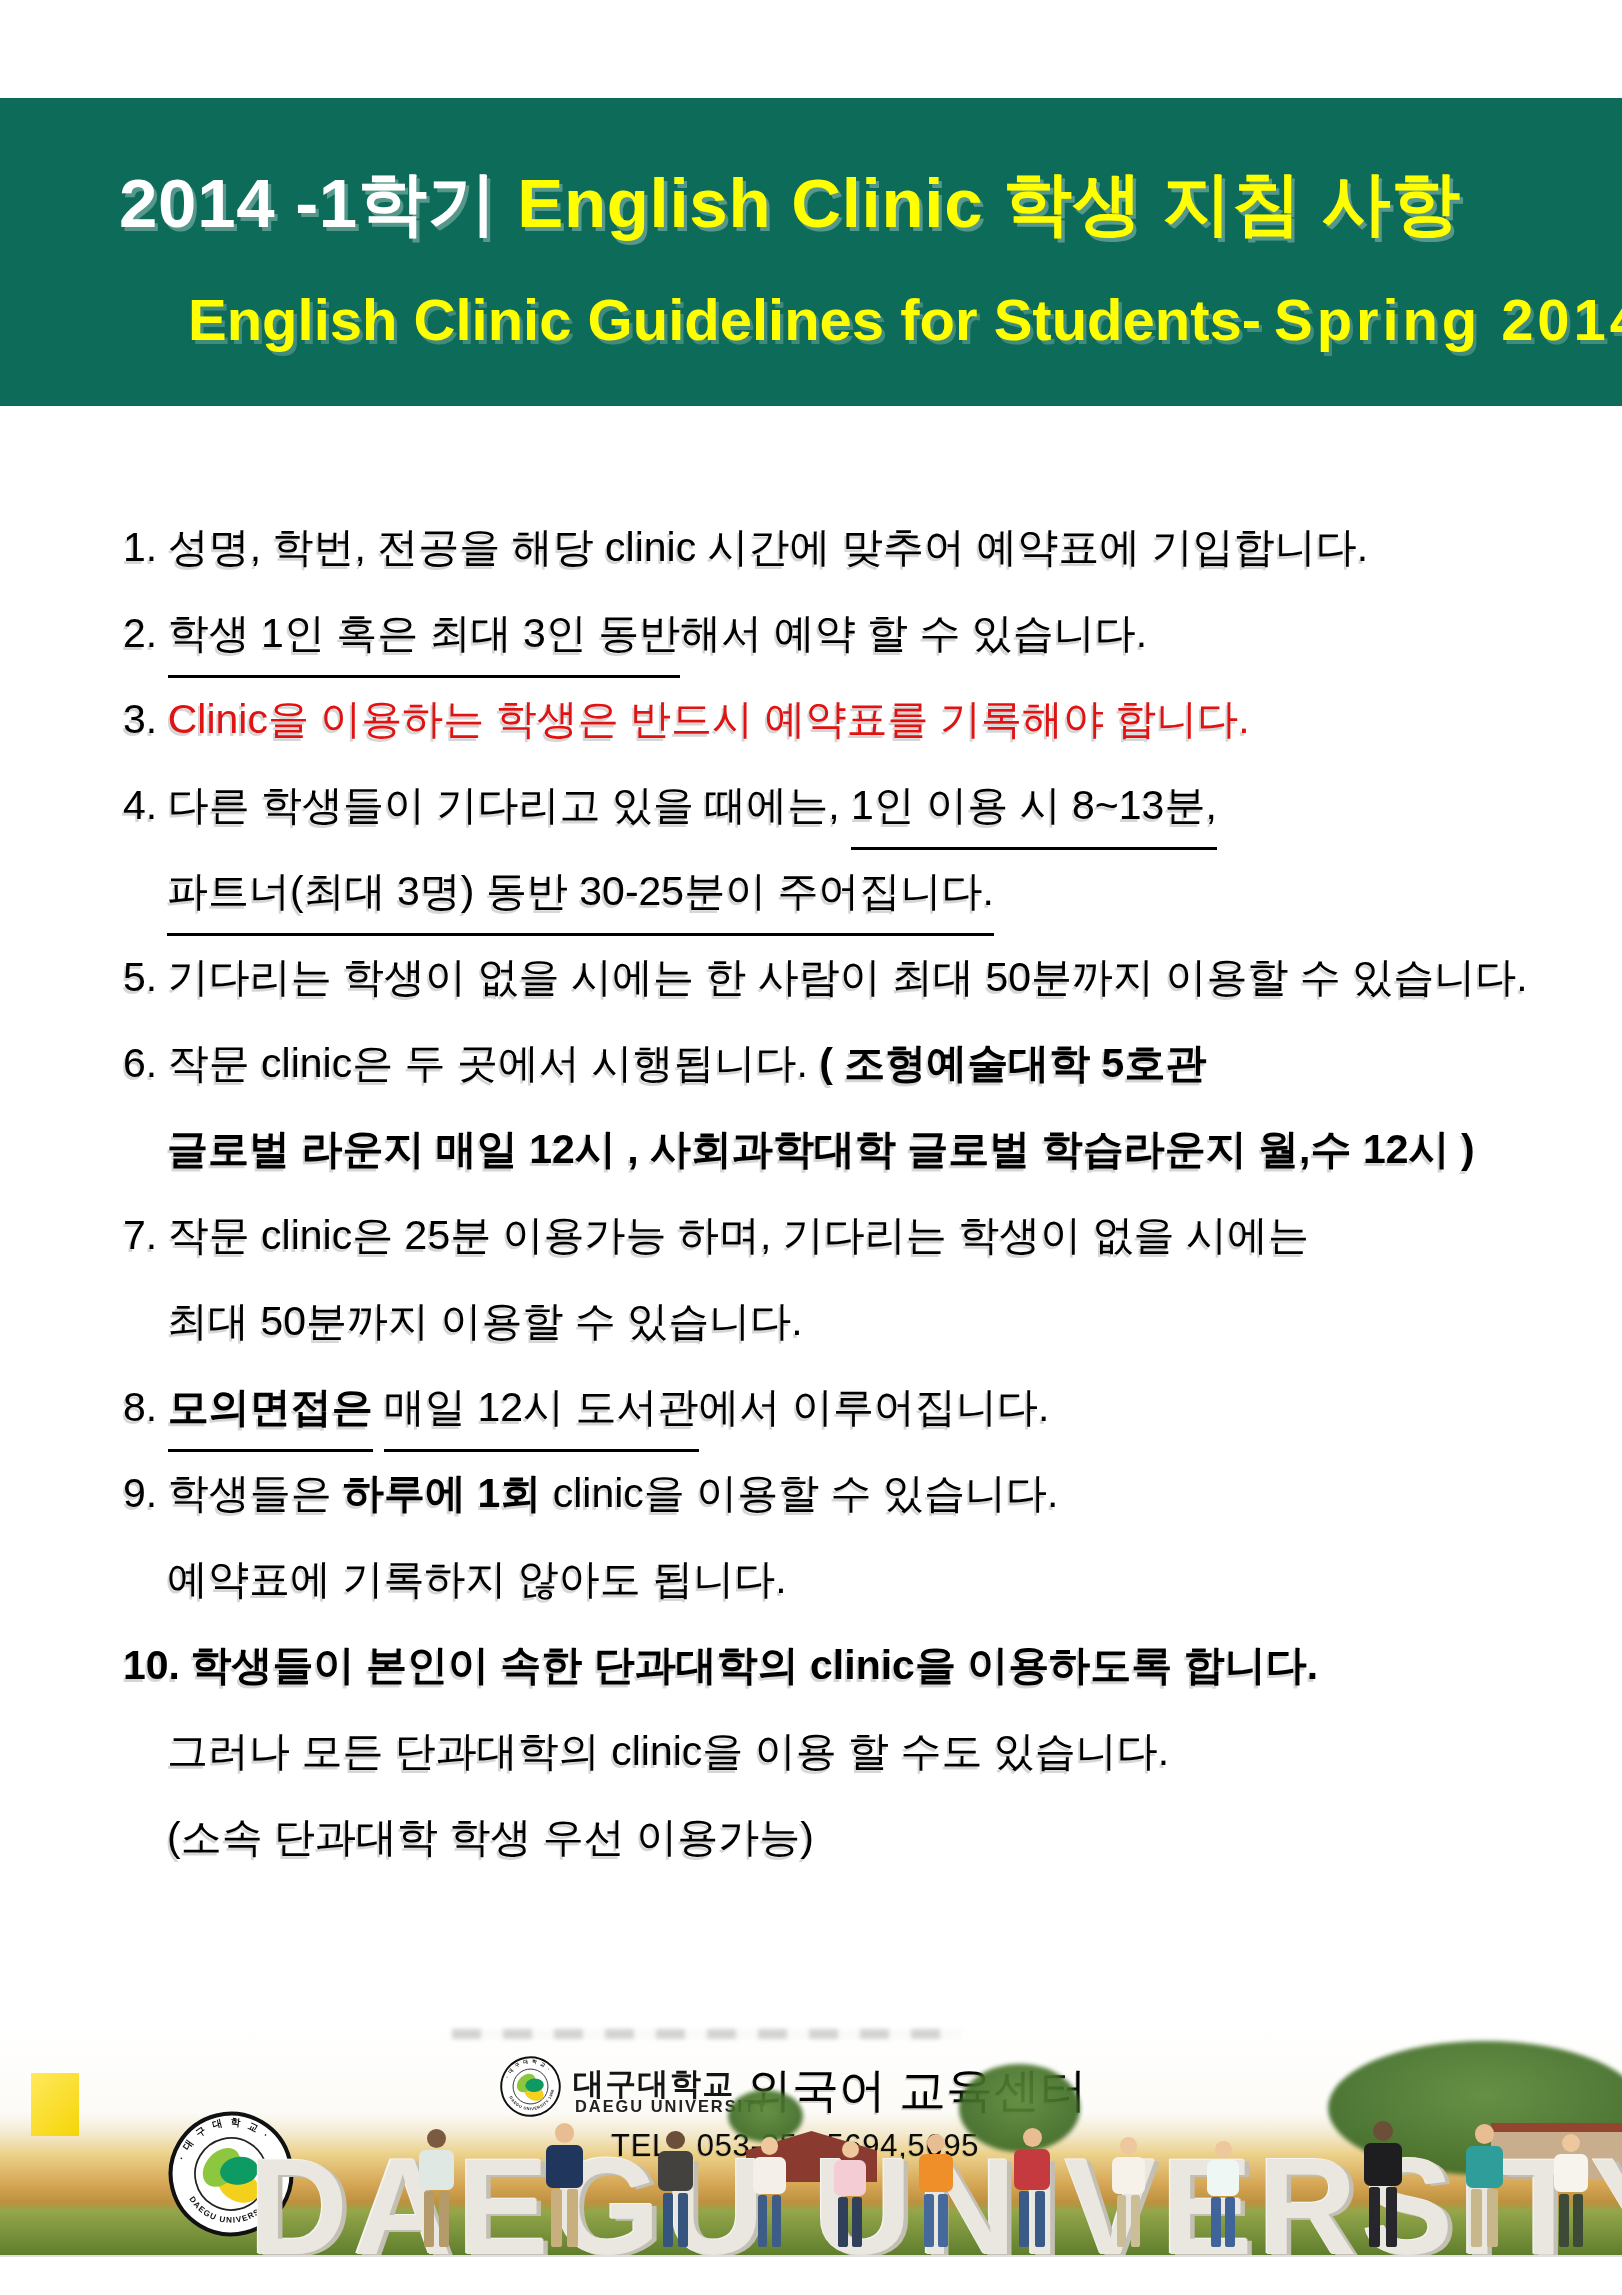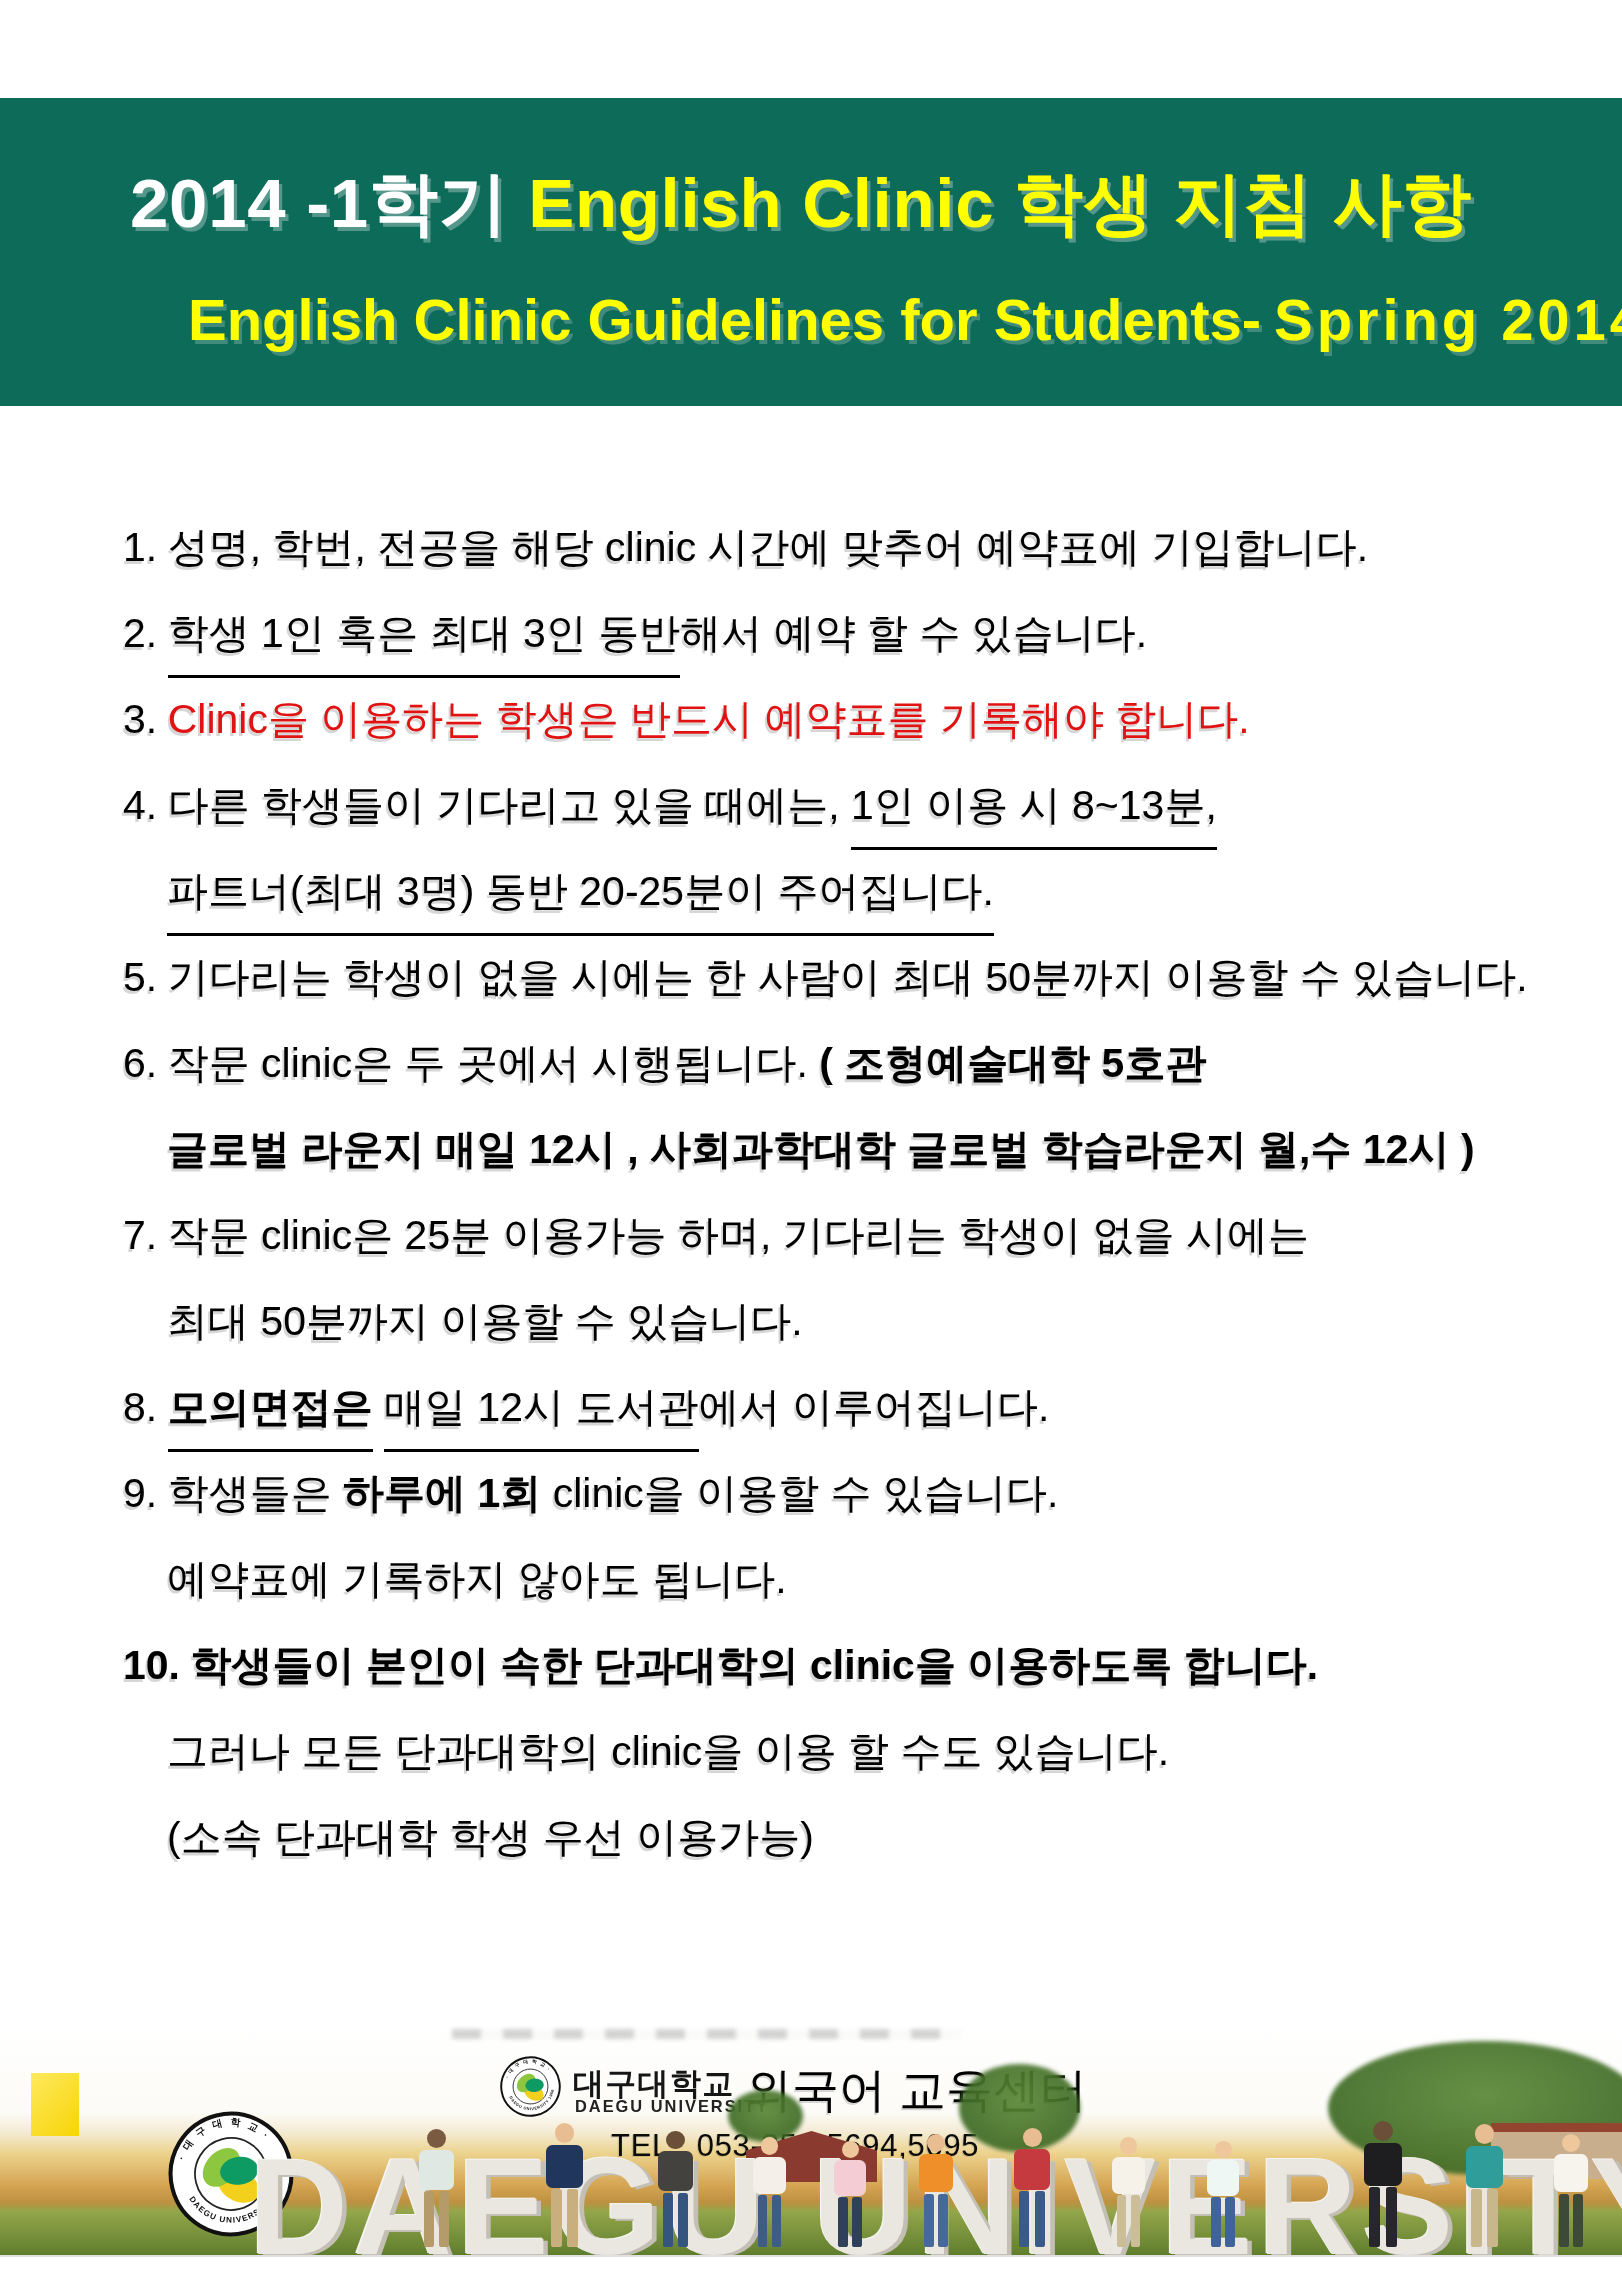--- a/index.html
+++ b/index.html
@@ -6,21 +6,21 @@
   .page{
     position:relative;width:1623px;height:2295px;background:#ffffff;overflow:hidden;
     font-family:"Liberation Sans","DejaVu Sans",sans-serif;color:#000;
   }
   
   .banner{
     position:absolute;left:0;top:98px;width:1623px;height:308px;
     background:var(--banner-green,#0c6b59);
   }
   .title1{
-    position:absolute;left:130px;top:60px;font-size:69px;font-weight:700;
+    position:absolute;left:119px;top:60px;font-size:69px;font-weight:700;
     white-space:nowrap;letter-spacing:0.7px;
     text-shadow:3.3px 3.9px 0 rgba(255,255,255,0.30);
   }
   .title1 .w{color:#ffffff;}
   .title1 .y{color:var(--title-yellow,#ffff00);}
   .title2{
     position:absolute;left:188px;top:188px;font-size:58px;font-weight:700;
     color:var(--title-yellow,#ffff00);white-space:nowrap;
     text-shadow:3.3px 3.9px 0 rgba(255,255,255,0.22);
   }
@@ -105,21 +105,21 @@
     <div class="title2">
       <span>English Clinic Guidelines for Students-</span><span class="sp">Spring 2014</span>
     </div>
   </header>
 
   <main class="guidelines" id="guidelines">
       <div class="gl"><span class="num">1.</span><span class="">성명, 학번, 전공을 해당 clinic 시간에 맞추어 예약표에 기입합니다.</span></div>
       <div class="gl"><span class="num">2.</span><span class="u">학생 1인 혹은 최대 3인 동반</span><span class="">해서 예약 할 수 있습니다.</span></div>
       <div class="gl"><span class="num">3.</span><span class="red">Clinic을 이용하는 학생은 반드시 예약표를 기록해야 합니다.</span></div>
       <div class="gl"><span class="num">4.</span><span class="">다른 학생들이 기다리고 있을 때에는, </span><span class="u">1인 이용 시 8~13분,</span></div>
-      <div class="gl ind"><span class="u">파트너(최대 3명) 동반 20-25분이 주어집니다.</span></div>
+      <div class="gl ind"><span class="u">파트너(최대 3명) 동반 30-25분이 주어집니다.</span></div>
       <div class="gl"><span class="num">5.</span><span class="">기다리는 학생이 없을 시에는 한 사람이 최대 50분까지 이용할 수 있습니다.</span></div>
       <div class="gl"><span class="num">6.</span><span class="">작문 clinic은 두 곳에서 시행됩니다.  </span><span class="b">( 조형예술대학 5호관</span></div>
       <div class="gl ind"><span class="b">글로벌 라운지 매일 12시 , 사회과학대학 글로벌 학습라운지 월,수 12시 )</span></div>
       <div class="gl"><span class="num">7.</span><span class="">작문 clinic은 25분 이용가능 하며, 기다리는 학생이 없을 시에는</span></div>
       <div class="gl ind"><span class="">최대 50분까지 이용할 수 있습니다.</span></div>
       <div class="gl"><span class="num">8.</span><span class="b u">모의면접은</span><span class=""> </span><span class="u">매일 12시 도서관</span><span class="">에서 이루어집니다.</span></div>
       <div class="gl"><span class="num">9.</span><span class="">학생들은 </span><span class="b">하루에 1회</span><span class=""> clinic을 이용할 수 있습니다.</span></div>
       <div class="gl ind"><span class="">예약표에 기록하지 않아도 됩니다.</span></div>
       <div class="gl"><span class="num b">10.</span><span class="b">학생들이 본인이 속한 단과대학의 clinic을 이용하도록 합니다.</span></div>
       <div class="gl ind"><span class="">그러나 모든 단과대학의 clinic을 이용 할 수도 있습니다.</span></div>

